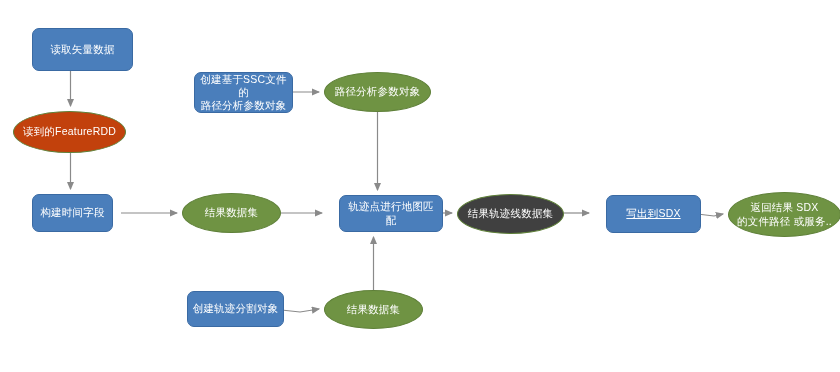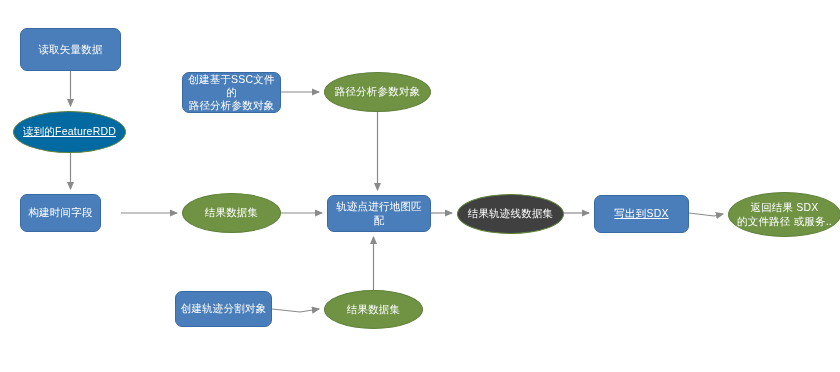--- a/index.html
+++ b/index.html
@@ -42,20 +42,21 @@
     width: 100%;
     padding: 0 4px;
     box-sizing: border-box;
     white-space: pre-line;
   }
   .process {
     background: #4a7ebb;
     border: 1px solid #3a6aa3;
     border-radius: 7px;
     font-size: 10.5px;
+    margin-left: 12px;
   }
   .data {
     background: #6f9343;
     border: 1px solid #5f8039;
     border-radius: 50%;
     font-size: 10.5px;
   }
 </style>
 </head>
 <body>
@@ -80,21 +81,21 @@
         <path d="M 689 213 L 714 216 L 723 214" fill="none" stroke="#8a8a8a" stroke-width="1.2" marker-end="url(#arrowhead)"></path>
         <path d="M 272 309 L 300 312 L 319 309" fill="none" stroke="#8a8a8a" stroke-width="1.2" marker-end="url(#arrowhead)"></path>
         <path d="M 373.5 290 L 373.5 237" fill="none" stroke="#8a8a8a" stroke-width="1.2" marker-end="url(#arrowhead)"></path>
       </g>
   </svg>
 
   <div id="node-layer">
       <div class="node process" style="left: 20px; top: 28px; width: 101px; height: 43px; background: rgb(74, 126, 187); border-color: rgb(58, 106, 163); color: rgb(255, 255, 255);">
         <span class="label">读取矢量数据</span>
       </div>
-      <div class="node data" style="left: 13px; top: 111px; width: 113px; height: 42px; background: #0369a1; border-color: rgb(95, 128, 57); color: rgb(255, 255, 255); text-decoration: underline;">
+      <div class="node data" style="left: 13px; top: 111px; width: 113px; height: 42px; background: #c2410c; border-color: rgb(95, 128, 57); color: rgb(255, 255, 255);">
         <span class="label">读到的FeatureRDD</span>
       </div>
       <div class="node process" style="left: 20px; top: 194px; width: 81px; height: 38px; background: rgb(74, 126, 187); border-color: rgb(58, 106, 163); color: rgb(255, 255, 255);">
         <span class="label">构建时间字段</span>
       </div>
       <div class="node data" style="left: 182px; top: 193px; width: 99px; height: 40px; background: rgb(111, 147, 67); border-color: rgb(95, 128, 57); color: rgb(255, 255, 255);">
         <span class="label">结果数据集</span>
       </div>
       <div class="node process" style="left: 182px; top: 72px; width: 99px; height: 41px; background: rgb(74, 126, 187); border-color: rgb(58, 106, 163); color: rgb(255, 255, 255);">
         <span class="label">创建基于SSC文件的

